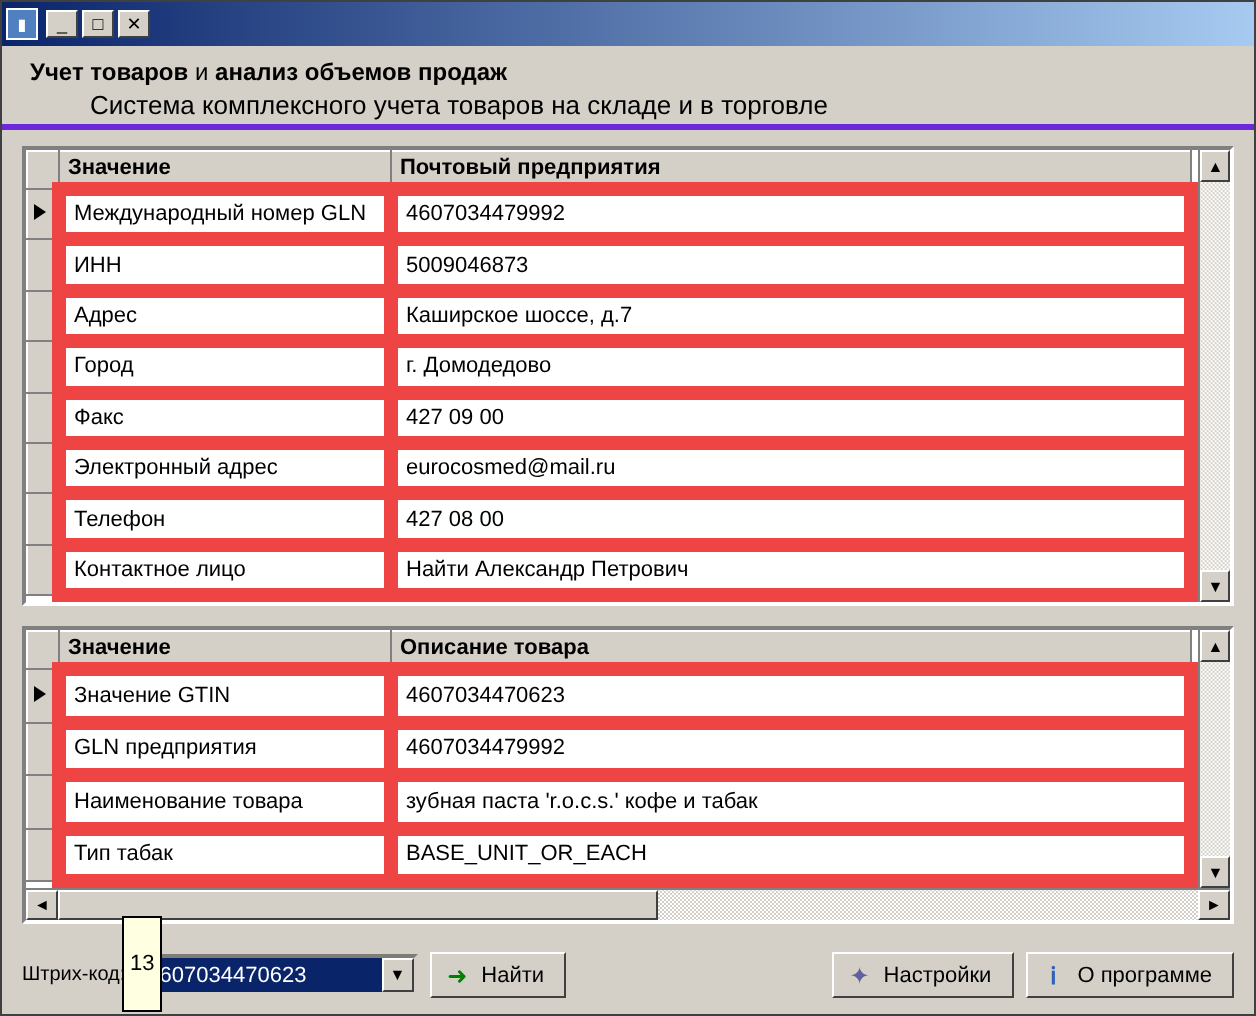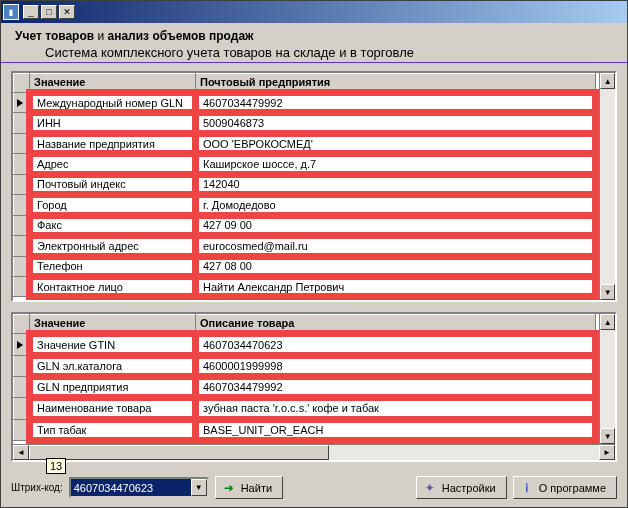--- a/index.html
+++ b/index.html
@@ -42,21 +42,21 @@
   border: 1px solid #fff;
   border-right-color: #404040;
   border-bottom-color: #404040;
   font-size: 9px;
   display: flex; align-items: center; justify-content: center;
   color: #000;
   font-family: Arial;
 }
 .header-area {
   padding: 6px 2px 2px 14px;
-  border-bottom: 1px solid #6d28d9;
+  border-bottom: 3px solid #6d28d9;
 }
 .header-title {
   font-size: 12px;
   color: #000;
 }
 .header-title b { font-weight: bold; }
 .header-sub {
   font-size: 13px;
   color: #000;
   padding-left: 30px;
@@ -204,25 +204,25 @@
 }
 .btn .bicon { width: 14px; height: 14px; display: flex; align-items: center; justify-content: center; }
 .spacer { flex: 1; }
 .icon-find { color: #008000; font-size: 12px; }
 .icon-gear { color: #6060a0; font-size: 12px; }
 .icon-info { color: #3060c0; font-weight: bold; font-size: 12px; }
 .tooltip {
   position: absolute;
   background: #ffffe1;
   border: 1px solid #000;
-  padding: 0 3px;
+  padding: 16px 3px;
   font-size: 11px;
   line-height: 14px;
   top: -12px;
-  left: 45px;
+  left: 60px;
   text-align: right;
 }
 </style>
 </head>
 <body>
 
 <div class="window">
   <div class="titlebar">
     <div class="app-icon">▮</div>
     <div class="winbtns">
@@ -262,32 +262,22 @@
                 <td>Международный номер GLN</td>
                 <td>4607034479992</td>
               </tr>
               <tr>
                 <td class="selcell"></td>
                 <td>ИНН</td>
                 <td>5009046873</td>
               </tr>
               <tr>
                 <td class="selcell"></td>
-                <td>Название предприятия</td>
-                <td>ООО 'ЕВРОКОСМЕД'</td>
-              </tr>
-              <tr>
-                <td class="selcell"></td>
                 <td>Адрес</td>
                 <td>Каширское шоссе, д.7</td>
-              </tr>
-              <tr>
-                <td class="selcell"></td>
-                <td>Почтовый индекс</td>
-                <td>142040</td>
               </tr>
               <tr>
                 <td class="selcell"></td>
                 <td>Город</td>
                 <td>г. Домодедово</td>
               </tr>
               <tr>
                 <td class="selcell"></td>
                 <td>Факс</td>
                 <td>427 09 00</td>
@@ -333,25 +323,20 @@
             </tr>
           </thead>
           <tbody id="tb2">
               <tr>
                 <td class="selcell"><span class="rowptr"></span></td>
                 <td>Значение GTIN</td>
                 <td>4607034470623</td>
               </tr>
               <tr>
                 <td class="selcell"></td>
-                <td>GLN эл.каталога</td>
-                <td>4600001999998</td>
-              </tr>
-              <tr>
-                <td class="selcell"></td>
                 <td>GLN предприятия</td>
                 <td>4607034479992</td>
               </tr>
               <tr>
                 <td class="selcell"></td>
                 <td>Наименование товара</td>
                 <td>зубная паста 'r.o.c.s.' кофе и табак</td>
               </tr>
               <tr>
                 <td class="selcell"></td>

